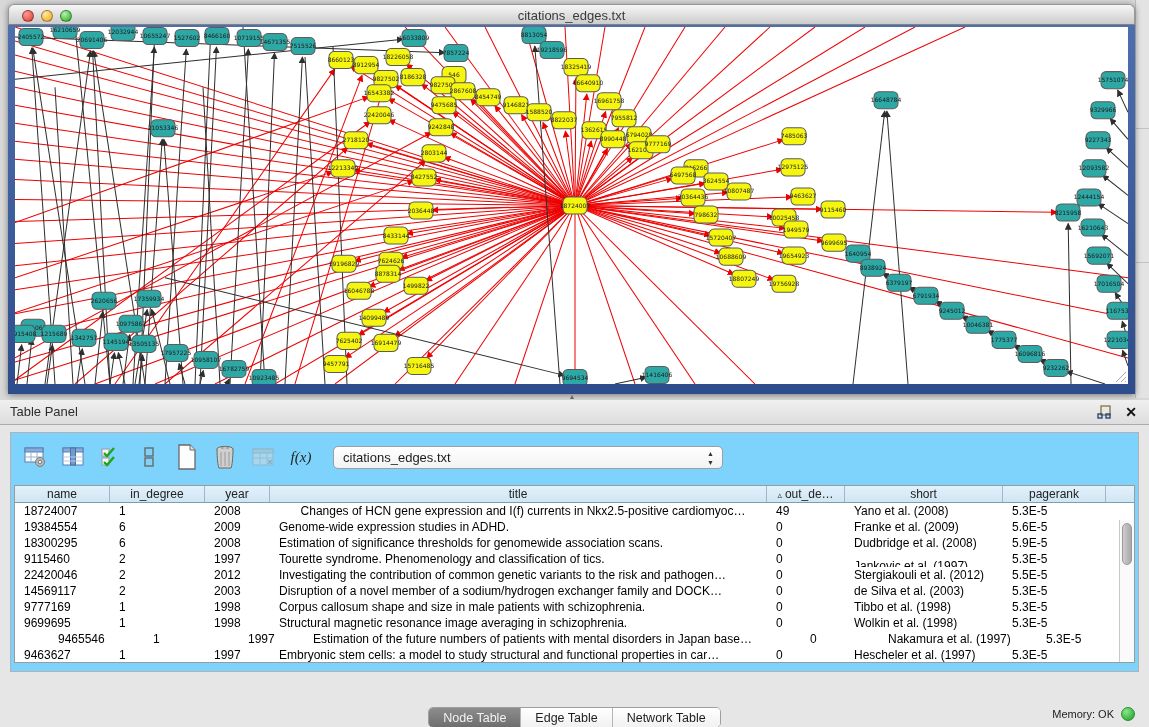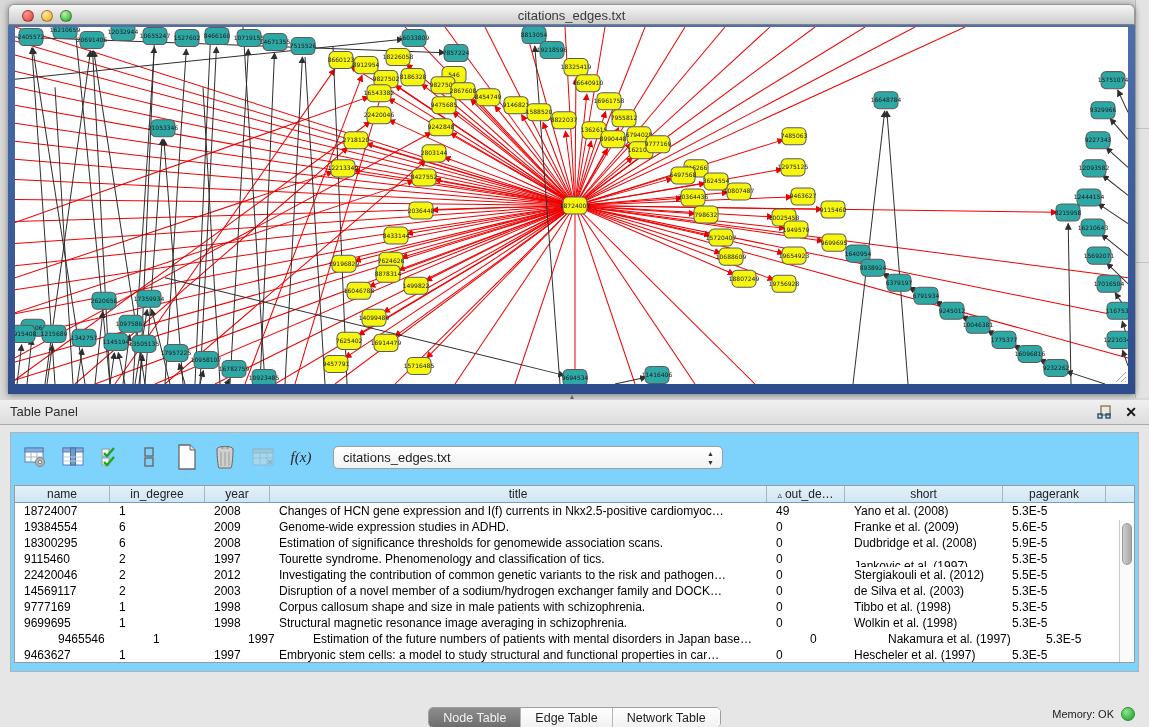--- a/index.html
+++ b/index.html
@@ -844,21 +844,21 @@
           <div class="th" style="width: 78px;"><span class="sortglyph">▵</span><span>out_de…</span></div>
           <div class="th" style="width: 158px;"><span>short</span></div>
           <div class="th" style="width: 103px;"><span>pagerank</span></div>
         </div>
       <div class="tbody">
         <div>
             <div class="tr">
               <div class="td" style="width: 95px;">18724007</div>
               <div class="td" style="width: 95px;">1</div>
               <div class="td" style="width: 65px;">2008</div>
-              <div class="td" style="width: 497px;">Changes of HCN gene expression and I(f) currents in Nkx2.5-positive cardiomyoc…</div>
+              <div class="td" style="width: 497px; text-align: center;">Changes of HCN gene expression and I(f) currents in Nkx2.5-positive cardiomyoc…</div>
               <div class="td" style="width: 78px;">49</div>
               <div class="td" style="width: 158px;">Yano et al. (2008)</div>
               <div class="td" style="width: 103px;">5.3E-5</div>
             </div>
             <div class="tr">
               <div class="td" style="width: 95px;">19384554</div>
               <div class="td" style="width: 95px;">6</div>
               <div class="td" style="width: 65px;">2009</div>
               <div class="td" style="width: 497px;">Genome-wide expression studies in ADHD.</div>
               <div class="td" style="width: 78px;">0</div>

